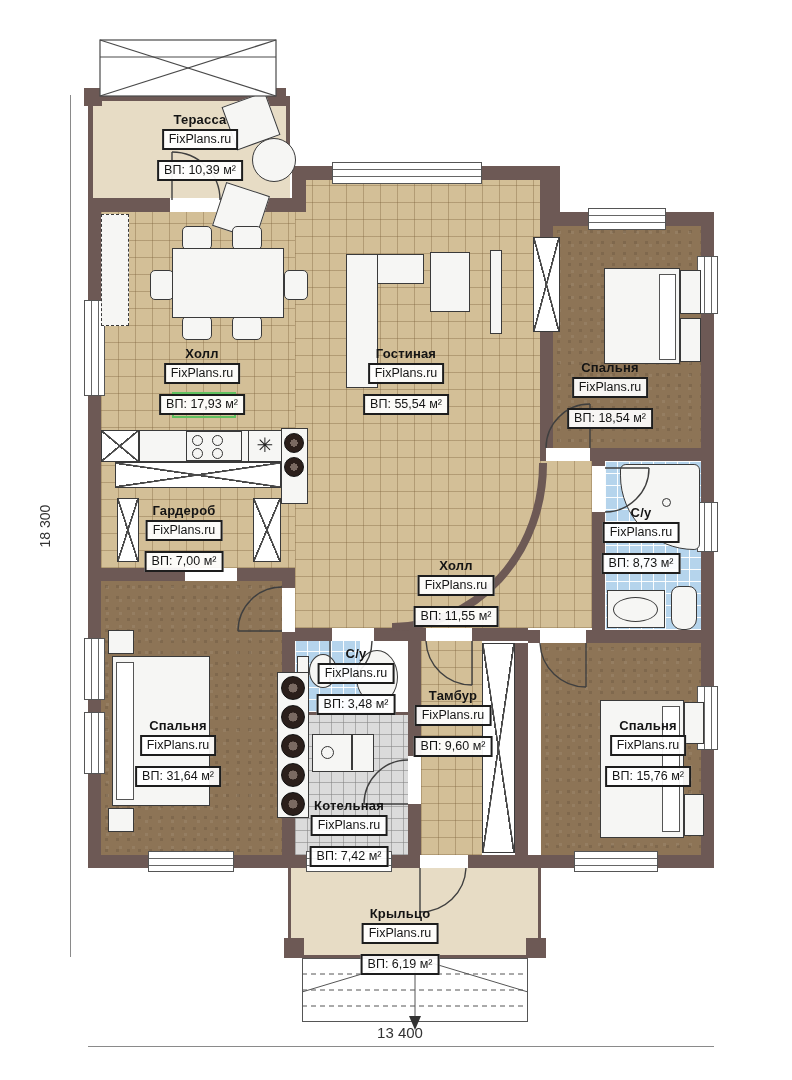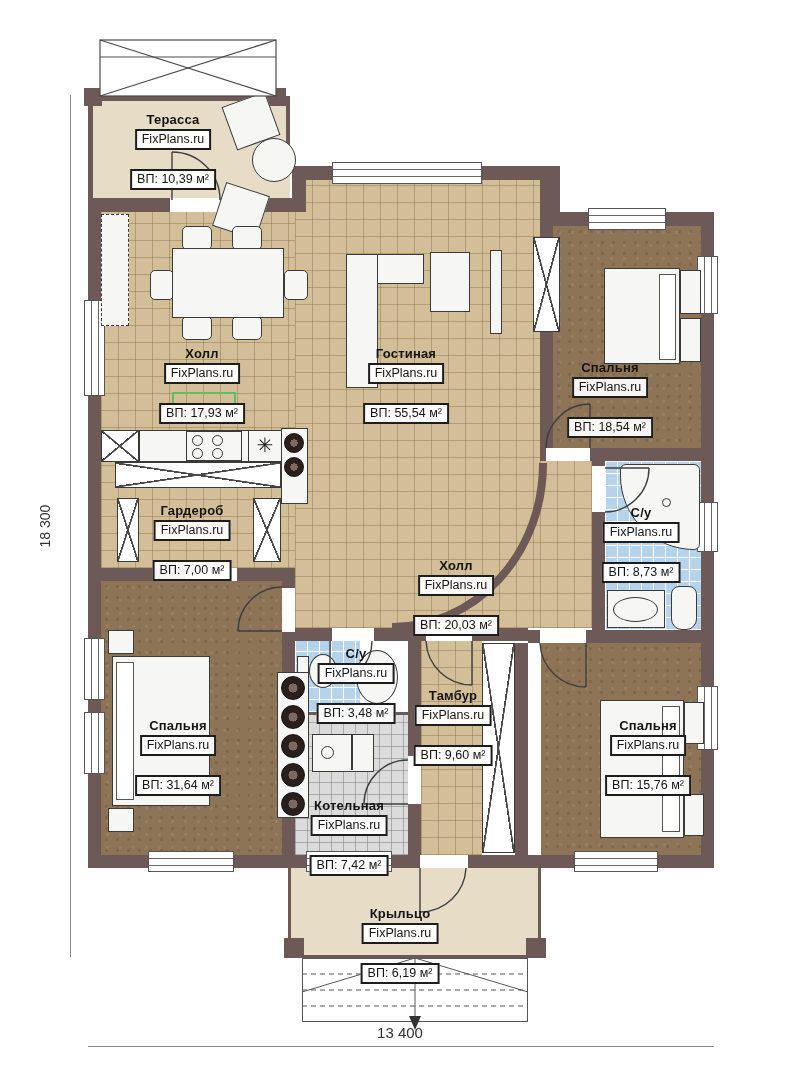--- a/index.html
+++ b/index.html
@@ -35,21 +35,21 @@
   .furn{background:#f6f6f4;border:1.5px solid #3a3a3a;}
   .round{border-radius:50%;}
   .dot{border-radius:50%;border:1px solid #111;
        background:radial-gradient(circle,#7a6a62 0 28%,#2b1f1b 30% 100%);}
   .pillow{position:absolute;border:1px solid #555;background:#fff;}
   .room-label{position:absolute;transform:translateX(-50%);display:flex;flex-direction:column;
               align-items:center;z-index:40;white-space:nowrap;}
   .room-name{font-weight:bold;font-size:13px;color:#141414;margin-bottom:2px;letter-spacing:.2px;}
   .wm-box,.area-box{border:2px solid #1d1d1d;background:rgba(255,255,255,.93);
               font-size:12.5px;padding:0 5px;line-height:17px;color:#141414;}
-  .area-box{margin-top:19px;}
+  .area-box{margin-top:10px;}
   .green-box{border:2px solid #5fc05f;background:transparent;}
   .dim{color:#333;font-size:14px;white-space:nowrap;}
   .dimline{background:#8a8a8a;}
   .sink-star{font-size:20px;line-height:28px;text-align:center;color:#222;}
   svg.linework{position:absolute;left:0;top:0;pointer-events:none;}
 </style>
 </head>
 <body>
 
 <div id="plan">
@@ -234,54 +234,54 @@
       <line x1="302" y1="974" x2="528" y2="974" stroke-dasharray="5 4"></line>
       <line x1="302" y1="990" x2="528" y2="990" stroke-dasharray="5 4"></line>
       <line x1="302" y1="1006" x2="528" y2="1006" stroke-dasharray="5 4"></line>
       <line x1="415" y1="958" x2="302" y2="992"></line>
       <line x1="415" y1="958" x2="528" y2="992"></line>
       <line x1="415" y1="958" x2="415" y2="1024"></line>
     </g>
     <polygon points="409,1016 421,1016 415,1030" fill="#333"></polygon>
   </svg>
 
-  <div class="room-label" style="left:173px;top:112px">
+  <div class="room-label" style="left:200px;top:112px">
     <div class="room-name">Терасса</div>
     <div class="wm-box">FixPlans.ru</div>
     <div class="area-box">ВП: 10,39 м²</div>
   </div>
   <div class="room-label" style="left:202px;top:346px">
     <div class="room-name">Холл</div>
     <div class="wm-box">FixPlans.ru</div>
     <div class="area-box">ВП: 17,93 м²</div>
   </div>
   <div class="room-label" style="left:406px;top:346px">
     <div class="room-name">Гостиная</div>
     <div class="wm-box">FixPlans.ru</div>
     <div class="area-box">ВП: 55,54 м²</div>
   </div>
   <div class="room-label" style="left:610px;top:360px">
     <div class="room-name">Спальня</div>
     <div class="wm-box">FixPlans.ru</div>
     <div class="area-box">ВП: 18,54 м²</div>
   </div>
-  <div class="room-label" style="left:192px;top:503px">
+  <div class="room-label" style="left:184px;top:503px">
     <div class="room-name">Гардероб</div>
     <div class="wm-box">FixPlans.ru</div>
     <div class="area-box">ВП: 7,00 м²</div>
   </div>
   <div class="room-label" style="left:641px;top:505px">
     <div class="room-name">С/у</div>
     <div class="wm-box">FixPlans.ru</div>
     <div class="area-box">ВП: 8,73 м²</div>
   </div>
   <div class="room-label" style="left:456px;top:558px">
     <div class="room-name">Холл</div>
     <div class="wm-box">FixPlans.ru</div>
-    <div class="area-box">ВП: 20,03 м²</div>
+    <div class="area-box">ВП: 11,55 м²</div>
   </div>
   <div class="room-label" style="left:356px;top:646px">
     <div class="room-name">С/у</div>
     <div class="wm-box">FixPlans.ru</div>
     <div class="area-box">ВП: 3,48 м²</div>
   </div>
   <div class="room-label" style="left:453px;top:688px">
     <div class="room-name">Тамбур</div>
     <div class="wm-box">FixPlans.ru</div>
     <div class="area-box">ВП: 9,60 м²</div>

